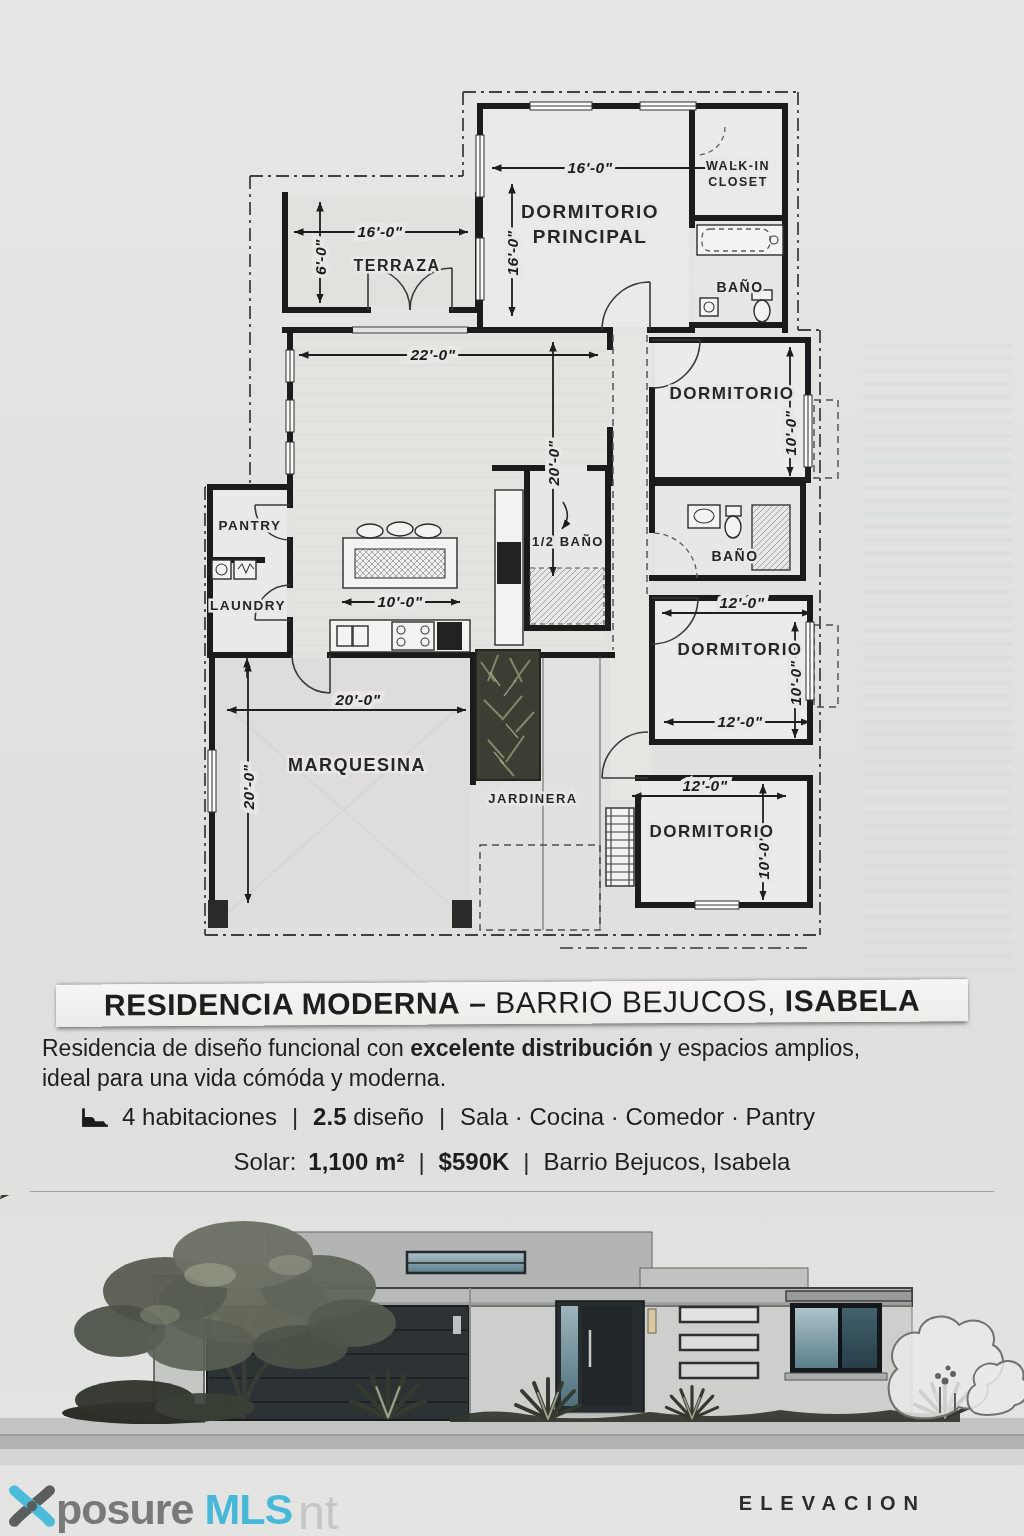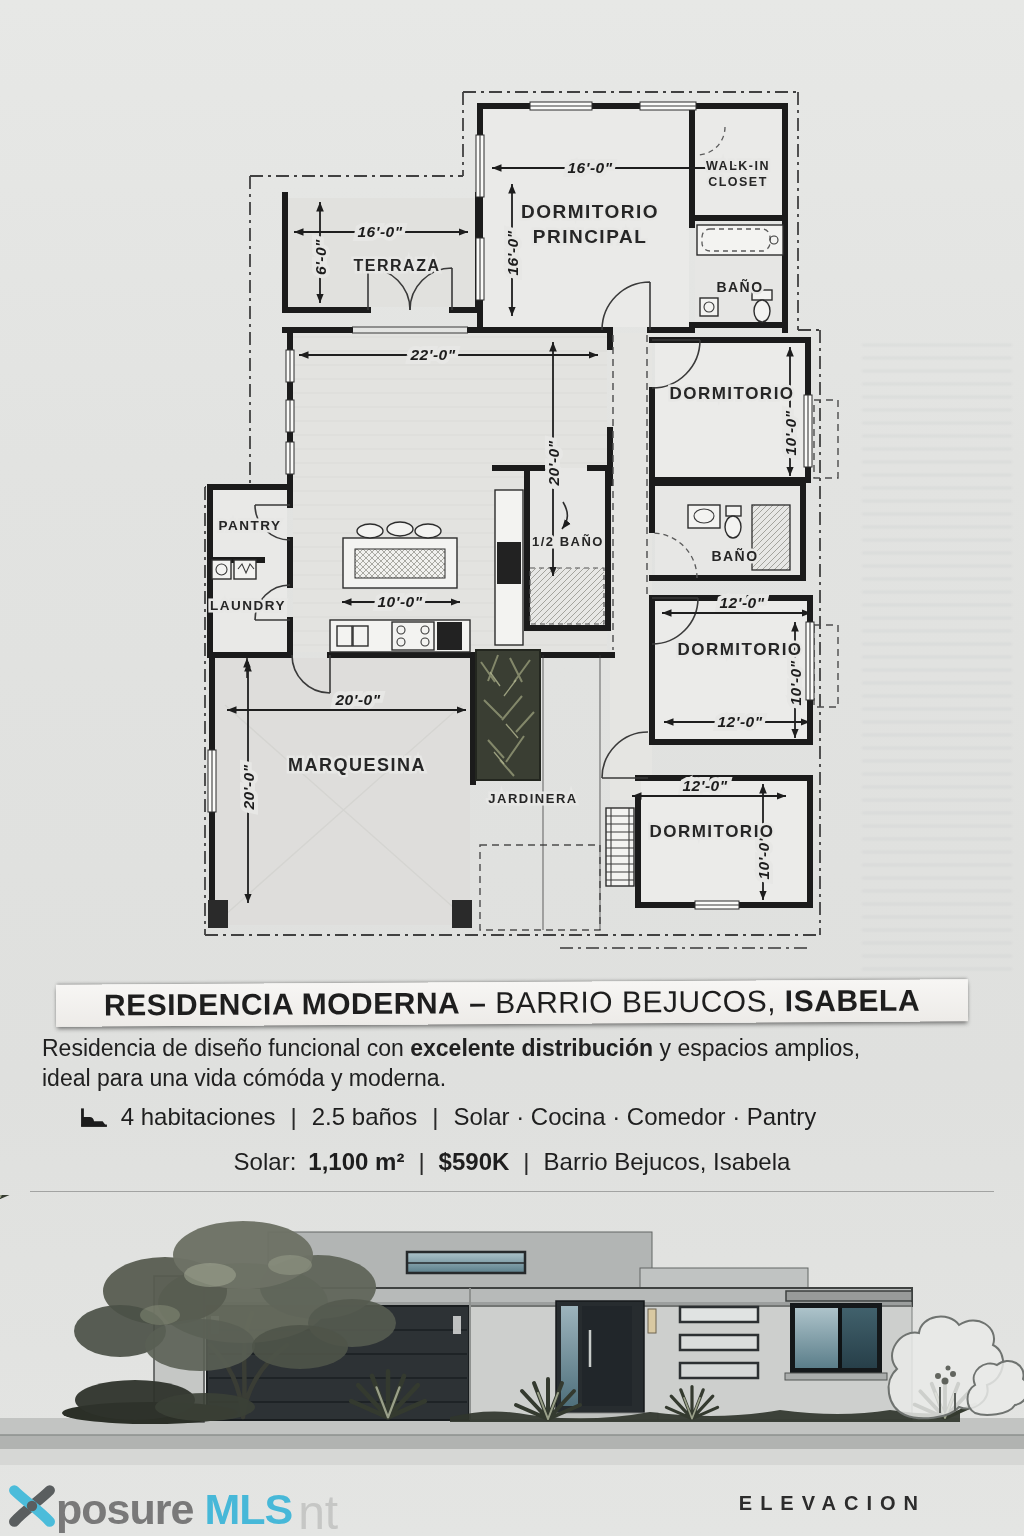--- a/index.html
+++ b/index.html
@@ -35,21 +35,21 @@
         background:linear-gradient(#f7f6f4,#edebe8);
         box-shadow:0 3px 4px -1px rgba(35,35,35,.6),0 -2px 3px -1px rgba(35,35,35,.35);
         display:flex;align-items:center;justify-content:center;transform:rotate(-.35deg);}
   .band span{font-size:30px;letter-spacing:.5px;color:#1e1e1e;white-space:pre;}
   .band .b{font-weight:bold;}
   .desc{position:absolute;left:42px;top:1033px;width:940px;text-align:left;
         font-size:23px;line-height:1.32;color:#202020;}
   .desc .b{font-weight:bold;}
   .features{position:absolute;left:0;top:1103px;width:896px;display:flex;
         align-items:center;justify-content:center;gap:13px;font-size:24px;color:#1e1e1e;}
-  .features .b{font-weight:normal;}
+  .features .b{font-weight:bold;}
   .sep{color:#2a2a2a;font-weight:400;padding:0 2px;}
   .solar{position:absolute;left:0;top:1148px;width:1024px;display:flex;
         align-items:center;justify-content:center;gap:12px;font-size:24px;color:#1e1e1e;}
   .solar .b{font-weight:bold;}
   .divider{position:absolute;left:30px;top:1191px;width:964px;height:1px;
         background:rgba(70,70,70,.4);}
 
   
   .elev{position:absolute;left:0;top:1195px;}
   .elev-caption{position:absolute;right:98px;top:1492px;font-size:20px;
@@ -335,23 +335,23 @@
 </div>
 
 <div class="features">
   <svg width="28" height="22" viewBox="0 0 26 20">
     <path d="M2 18 L2 10 L9 10 A4 4 0 0 1 13 14 L21 14 L24 18 Z" fill="#1c1c1c"></path>
     <rect x="1" y="2" width="2.6" height="16" fill="#1c1c1c"></rect>
     <rect x="1" y="17" width="24" height="2.2" fill="#1c1c1c"></rect>
   </svg>
   <span>4 habitaciones</span>
   <span class="sep">|</span>
-  <span><span class="b">2.5</span><span> baños</span></span>
+  <span><span class="b">2.5</span><span> diseño</span></span>
   <span class="sep">|</span>
-  <span>Solar · Cocina · Comedor · Pantry</span>
+  <span>Sala · Cocina · Comedor · Pantry</span>
 </div>
 
 <div class="solar">
   <span>Solar:</span>
   <span class="b">1,100 m²</span>
   <span class="sep">|</span>
   <span class="b">$590K</span>
   <span class="sep">|</span>
   <span>Barrio Bejucos, Isabela</span>
 </div>

